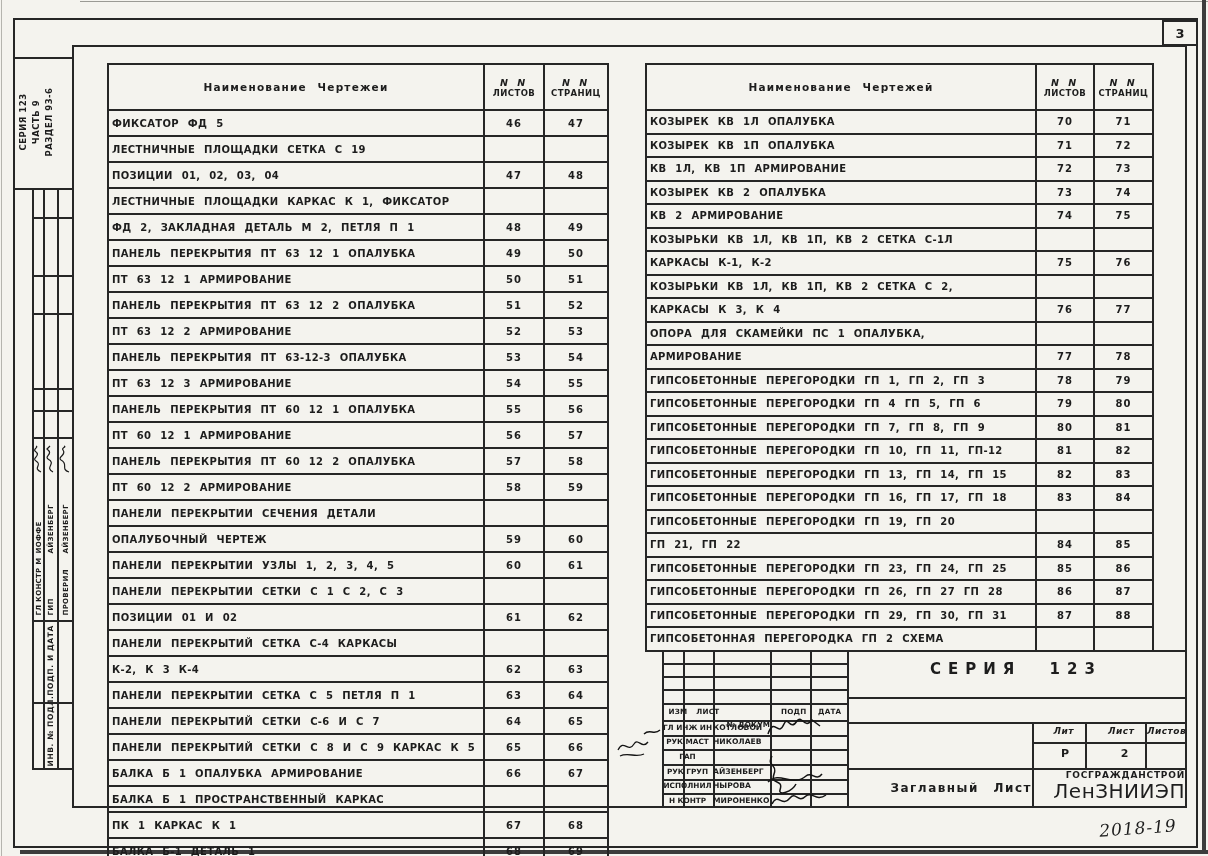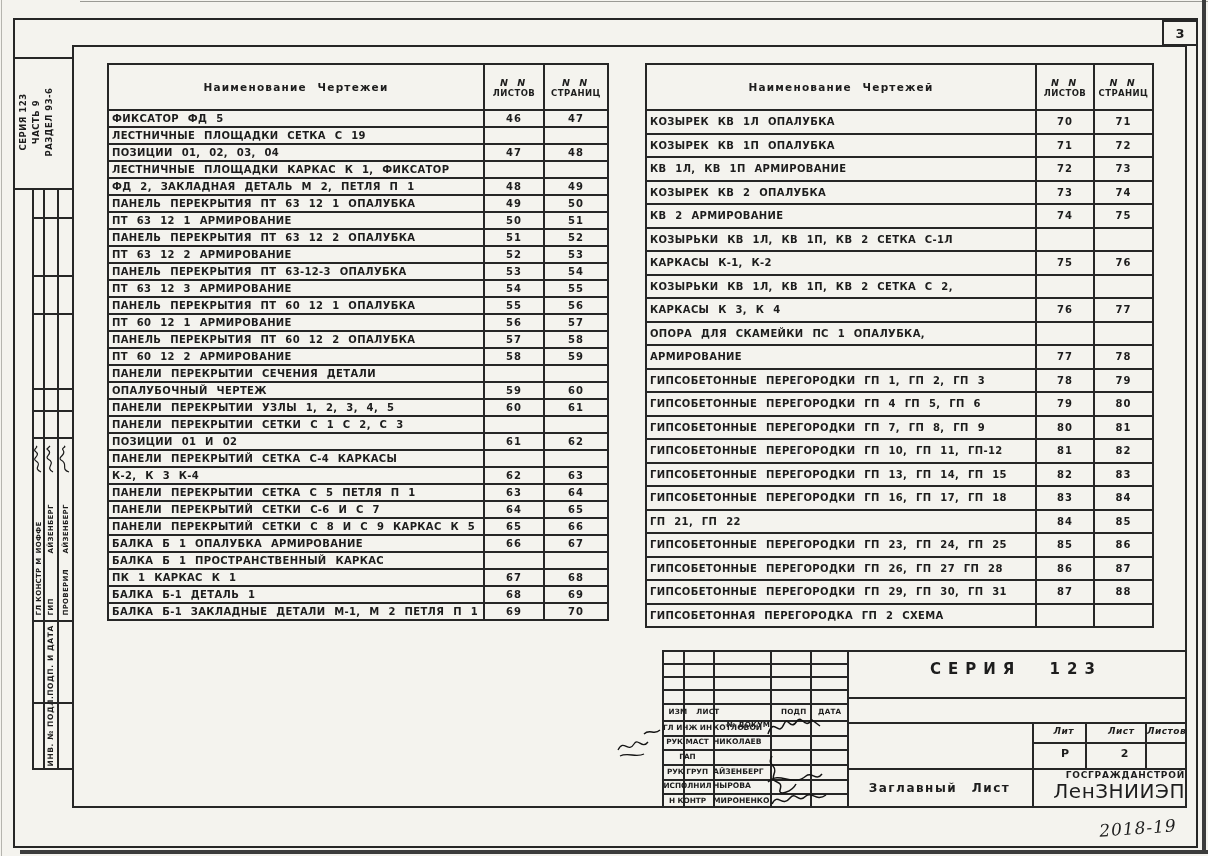--- a/index.html
+++ b/index.html
@@ -13,21 +13,21 @@
   
   .edge-right{position:absolute;left:1202px;top:0;width:4px;height:852px;background:#3c3c3c;}
   .edge-bottom{position:absolute;left:20px;top:850px;width:1188px;height:4px;background:#3c3c3c;}
   .edge-top{position:absolute;left:80px;top:1px;width:1128px;height:1px;background:#9a9a94;}
   .edge-left{position:absolute;left:1px;top:0;width:1px;height:856px;background:#b5b4ae;}
 
   
   table.drawtable{position:absolute;border-collapse:collapse;table-layout:fixed;background:transparent;}
   .drawtable th,.drawtable td{border:2px solid #262626;padding:0 3px;overflow:hidden;white-space:nowrap;}
   .drawtable thead th{height:44px;vertical-align:middle;}
-  .lt tbody tr{height:17px;}
+  .lt tbody tr{height:26px;}
   .rt tbody tr{height:23.5px;}
   .h-name{font-size:10.5px;font-weight:bold;letter-spacing:1.2px;word-spacing:6px;text-align:center;text-transform:capitalize;}
   .h-num{text-align:center;padding:0;}
   .h-nn{display:block;font-style:italic;font-weight:bold;font-size:9.5px;letter-spacing:3px;}
   .h-sub{display:block;font-weight:bold;font-size:8.5px;text-transform:uppercase;letter-spacing:0.4px;}
   .c-name{font-size:10px;font-weight:bold;text-transform:uppercase;letter-spacing:0.35px;word-spacing:5px;padding-left:7px;}
   .c-num{font-size:10px;font-weight:bold;text-align:center;letter-spacing:1px;}
 
   
   .m-series{font-size:8.5px;font-weight:bold;text-transform:uppercase;letter-spacing:0.5px;line-height:1.5;}
@@ -36,21 +36,21 @@
   .m-role{display:inline-block;width:62px;text-align:left;}
   .m-name{display:inline-block;width:58px;text-align:left;}
   #margin-signers .msign:nth-child(1){left:-50px;top:521px;}
   #margin-signers .msign:nth-child(2){left:-38px;top:521px;}
   #margin-signers .msign:nth-child(3){left:-23px;top:521px;}
   .m-label{font-size:7.5px;font-weight:bold;text-transform:uppercase;letter-spacing:0.6px;}
 
   
   .st-series{left:847px;top:660px;width:338px;text-align:center;font-size:15px;font-weight:bold;
              letter-spacing:7px;word-spacing:16px;}
-  .st-title{left:847px;top:768px;width:185px;height:40px;line-height:40px;text-align:center;
+  .st-title{left:847px;top:768px;width:185px;height:40px;line-height:40px;text-align:right;
             font-size:12px;font-weight:bold;letter-spacing:1.5px;word-spacing:9px;text-transform:capitalize;}
   .org{left:1032px;top:770px;width:153px;text-align:right;}
   .org-1{display:block;font-size:9px;font-weight:bold;text-transform:uppercase;letter-spacing:0.8px;}
   .org-2{display:block;font-size:20px;letter-spacing:0.5px;margin-top:-1px;}
   .lit-row{position:absolute;display:flex;}
   .lit-row span{display:inline-block;text-align:center;font-weight:bold;}
   .lit-head span{font-size:9px;font-style:italic;text-transform:capitalize;letter-spacing:0.5px;line-height:19px;}
   .lit-val span{font-size:11px;line-height:24px;}
   .lw1{width:74px;}.lw2{width:60px;}.lw3{width:38px;}
   .rev-head{position:absolute;left:662px;top:703px;width:185px;height:17px;display:flex;align-items:center;}
@@ -408,20 +408,25 @@
           <td class="c-name">Гипсобетонные перегородки ГП 13, ГП 14, ГП 15</td>
           <td class="c-num">82</td>
           <td class="c-num">83</td>
         </tr>
         <tr>
           <td class="c-name">Гипсобетонные перегородки ГП 16, ГП 17, ГП 18</td>
           <td class="c-num">83</td>
           <td class="c-num">84</td>
         </tr>
         <tr>
+          <td class="c-name">Гипсобетонные перегородки ГП 19, ГП 20</td>
+          <td class="c-num"></td>
+          <td class="c-num"></td>
+        </tr>
+        <tr>
           <td class="c-name">ГП 21, ГП 22</td>
           <td class="c-num">84</td>
           <td class="c-num">85</td>
         </tr>
         <tr>
           <td class="c-name">Гипсобетонные перегородки ГП 23, ГП 24, ГП 25</td>
           <td class="c-num">85</td>
           <td class="c-num">86</td>
         </tr>
         <tr>

